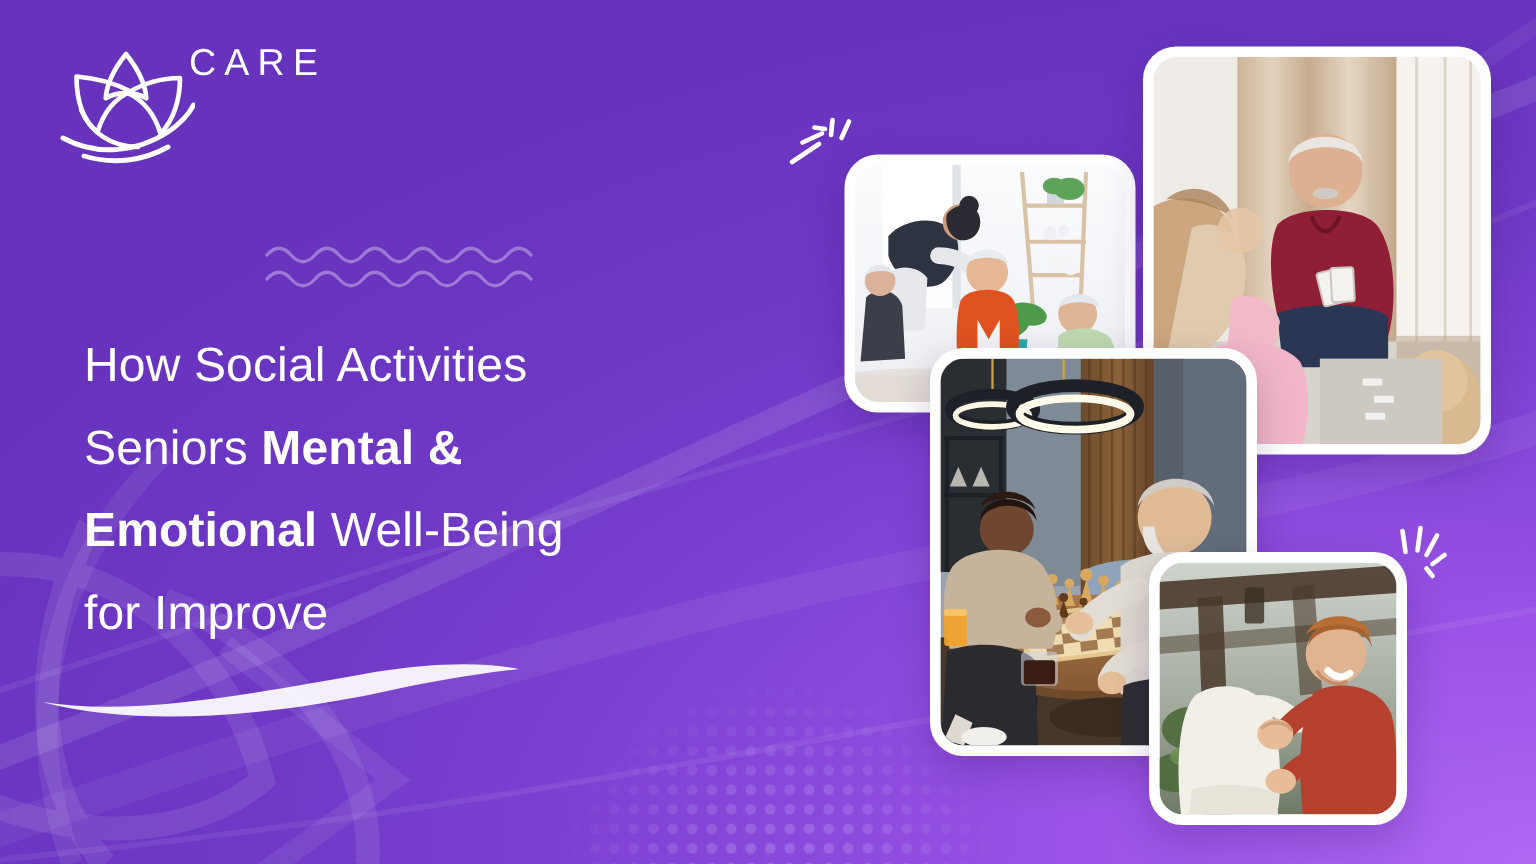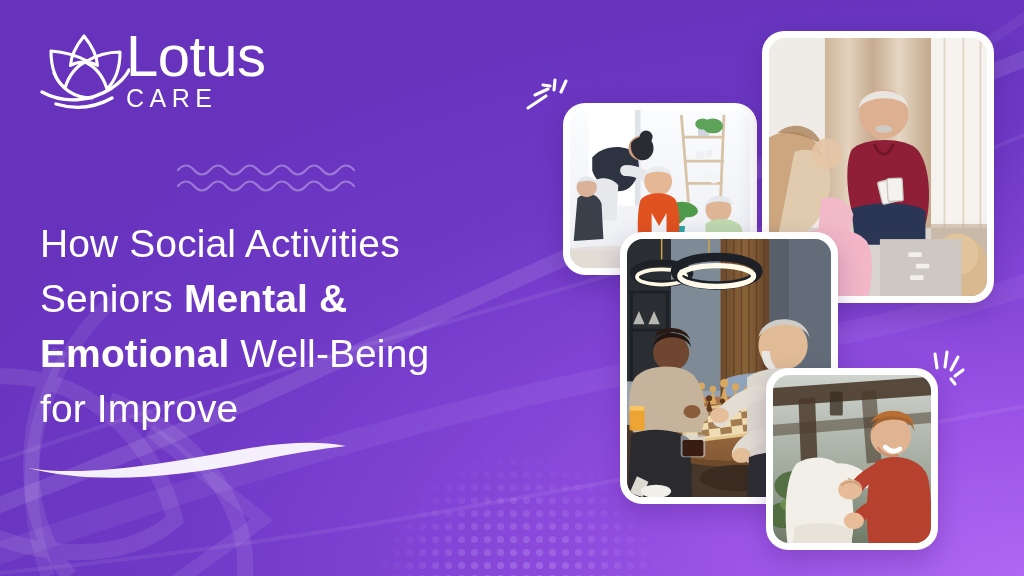--- a/index.html
+++ b/index.html
@@ -34,22 +34,22 @@
   .logo-care{
     font-size:25px;line-height:26px;color:#fff;font-weight:400;
     letter-spacing:5.5px;text-align:left;padding-right:2px;margin-top:1px;
   }
 
   
   .wave-deco{position:absolute;left:176px;top:158px;width:200px;height:40px;}
 
   
   .headline{
-    position:absolute;left:40px;top:216px;width:520px;
-    color:#ffffff;font-size:39px;line-height:55px;font-weight:400;
+    position:absolute;left:56px;top:216px;width:520px;
+    color:#ffffff;font-size:32px;line-height:55px;font-weight:400;
     letter-spacing:0.1px;
   }
   .headline b{font-weight:700;margin-top:40px;}
 
   
   .swoosh{position:absolute;left:20px;top:432px;width:350px;height:60px;}
 
   
   .card{
     position:absolute;
@@ -135,21 +135,20 @@
         <path d="M13 21 C13 36 17 50 27 58 C31 45 38 36 49 31 C38 25 25 22 13 21 Z"></path>
         <path d="M82 22 C70 22 57 26 47 32 C58 37 65 46 69 59 C78 50 82 36 82 22 Z"></path>
         <path d="M16 43 C22 58 36 68 54 68"></path>
       </g>
       <g fill="none" stroke="#ffffff" stroke-width="3.3" stroke-linecap="round">
         <path d="M4 62 C26 74 52 72 74 58 C84 51 89 44 91 40"></path>
         <path d="M18 74 C38 80 58 77 74 68"></path>
       </g>
     </svg>
     <div class="logo-words">
-      <div class="logo-lotus">Lotus</div>
       <div class="logo-care">CARE</div>
     </div>
   </div>
 
   <svg class="wave-deco" viewBox="0 0 200 40">
     <g fill="none" stroke="#ffffff" stroke-width="2.2" opacity=".34" stroke-linecap="round">
       <path d="M2 12 q8 -9 16 0 t16 0 t16 0 t16 0 t16 0 t16 0 t16 0 t16 0 t16 0 t16 0 t16 0"></path>
       <path d="M2 28 q8 -9 16 0 t16 0 t16 0 t16 0 t16 0 t16 0 t16 0 t16 0 t16 0 t16 0 t16 0"></path>
     </g>
   </svg>

